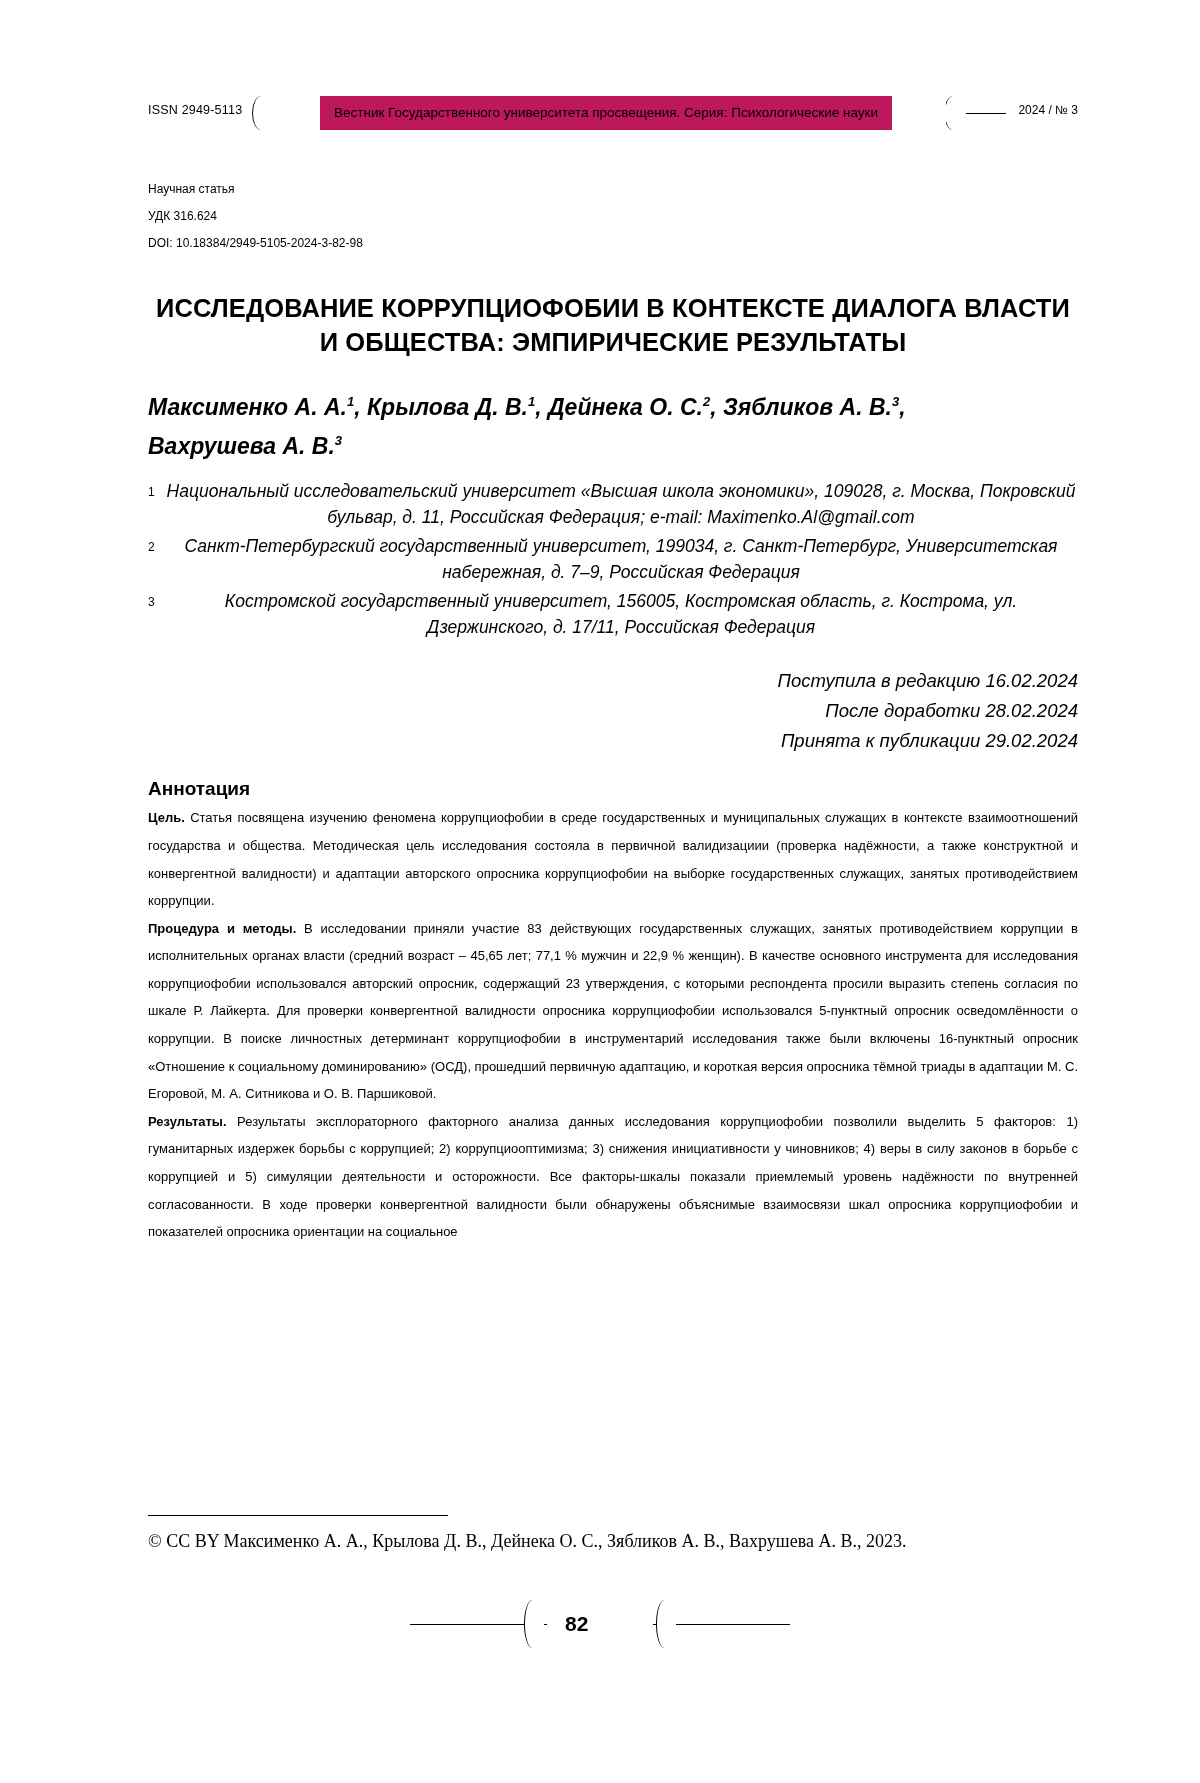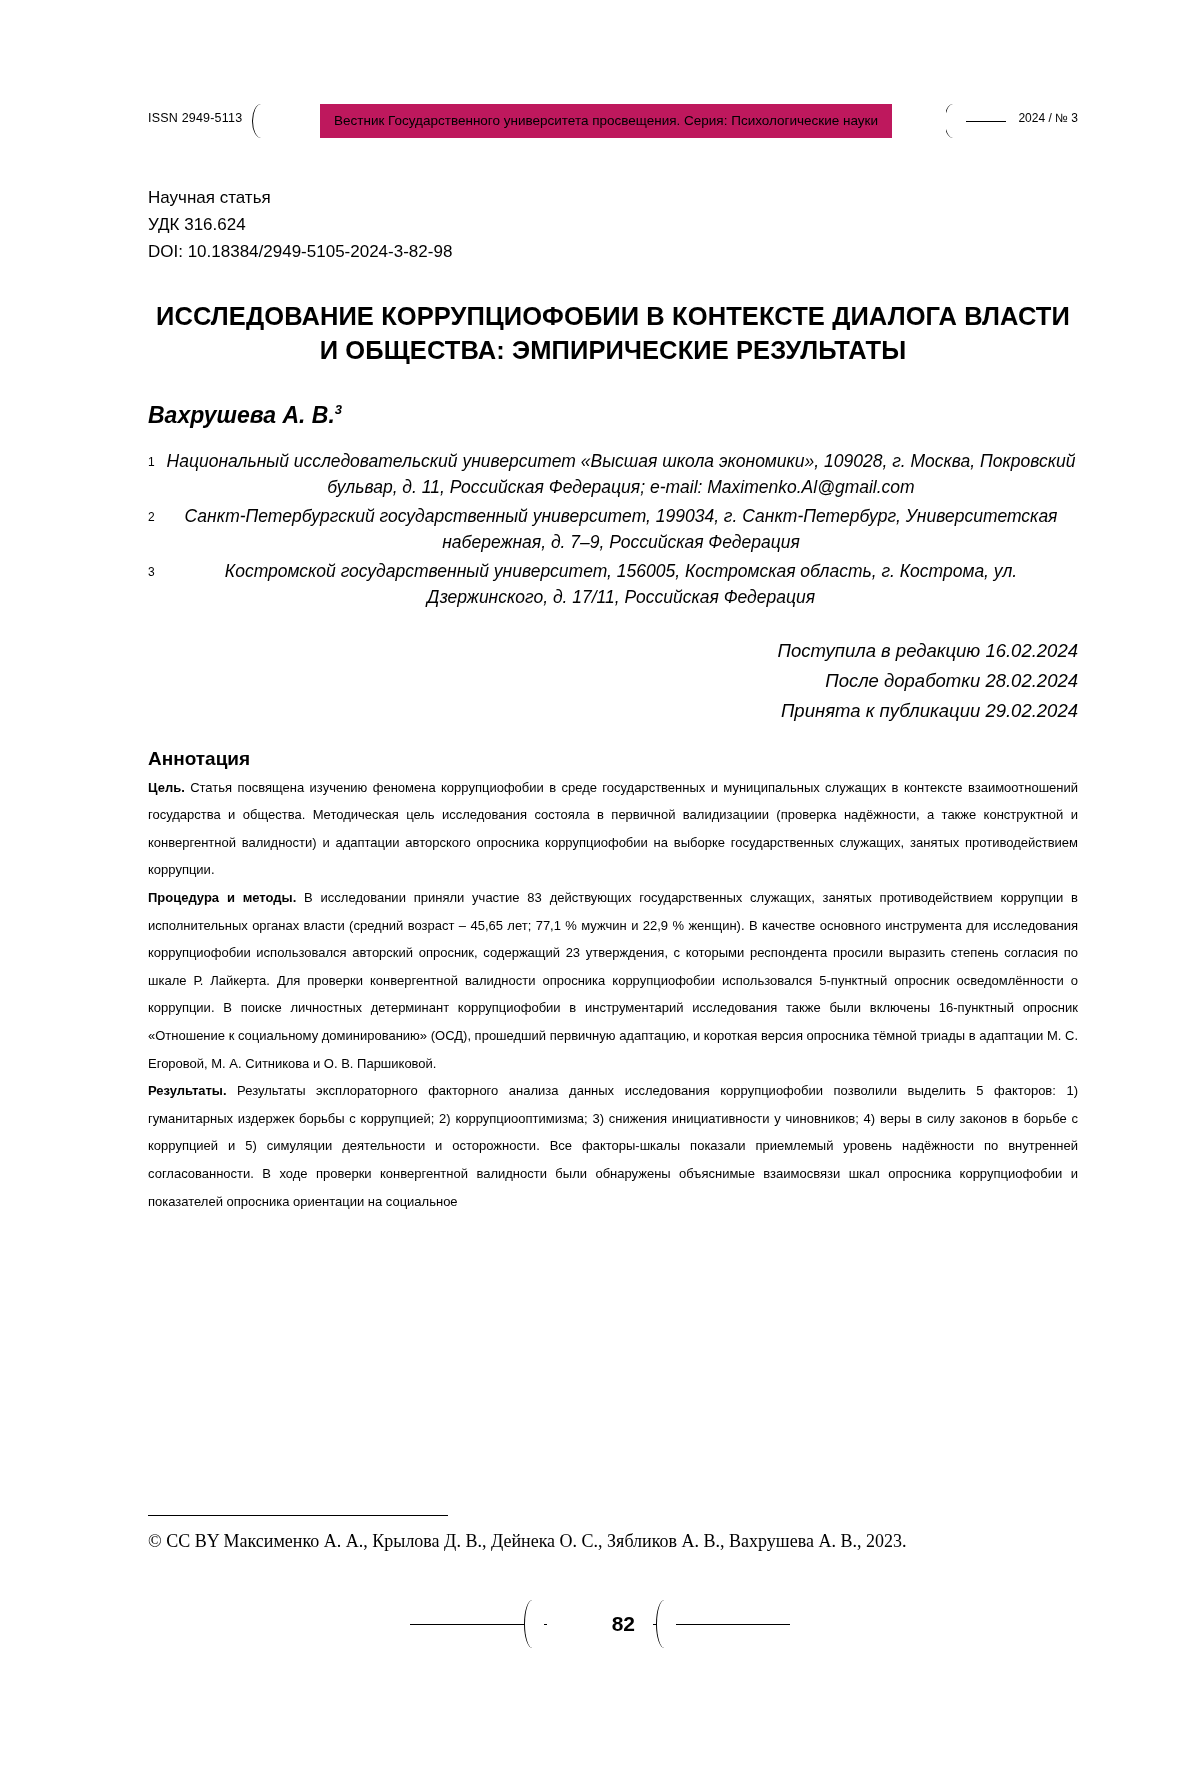--- a/index.html
+++ b/index.html
@@ -17,21 +17,21 @@
     height: 1783px;
     margin: 0 auto;
     background: #ffffff;
     box-sizing: border-box;
     padding: 0;
     overflow: hidden;
   }
   .content {
     position: absolute;
     left: 148px;
-    top: 8px;
+    top: 0;
     width: 930px;
   }
 
   
   .runhead {
     position: relative;
     margin-top: 96px;
     height: 34px;
   }
   .runhead-rule {
@@ -91,21 +91,21 @@
     width: 22px; height: 34px;
     border-left: 1.6px solid #000;
     border-radius: 40% / 50%;
   }
   .curve.left  { left: 104px; }
   .curve.right { right: 112px; }
 
   
   .meta {
     margin-top: 46px;
-    font-size: 17px;
+    font-size: 12px;
     line-height: 27px;
   }
 
   
   h1.title {
     margin: 34px 0 0 0;
     font-size: 25.5px;
     line-height: 34px;
     font-weight: bold;
     letter-spacing: .1px;
@@ -204,21 +204,21 @@
     right: 410px;
     top: 24px;
     border-top: 1.5px solid #000;
   }
   .pagenum {
     position: absolute;
     left: 50%;
     transform: translateX(-50%);
     top: 0;
     min-width: 70px;
-    text-align: right;
+    text-align: left;
     background: #fff;
     padding: 0 18px;
     font-size: 21px;
     line-height: 48px;
     font-weight: bold;
   }
   .pagecurve {
     position: absolute;
     top: 0;
     width: 20px;
@@ -257,20 +257,23 @@
     <div class="meta">
       <div>Научная статья</div>
       <div>УДК 316.624</div>
       <div>DOI: 10.18384/2949-5105-2024-3-82-98</div>
     </div>
 
     <h1 class="title">Исследование коррупциофобии в контексте диалога власти и общества: эмпирические результаты</h1>
 
     <div class="authors">
       <div>
+        <span>Максименко А. А.</span><sup>1</sup>, <span>Крылова Д. В.</span><sup>1</sup>, <span>Дейнека О. С.</span><sup>2</sup>, <span>Зябликов А. В.</span><sup>3</sup>,
+      </div>
+      <div>
         <span>Вахрушева А. В.</span><sup>3</sup>
       </div>
     </div>
 
     <div class="affils">
       <div class="affil">
         <div class="affil-num">1</div>
         <div class="affil-text">Национальный исследовательский университет «Высшая школа экономики», 109028, г. Москва, Покровский бульвар, д. 11, Российская Федерация; e-mail: Maximenko.Al@gmail.com</div>
       </div>
       <div class="affil">

